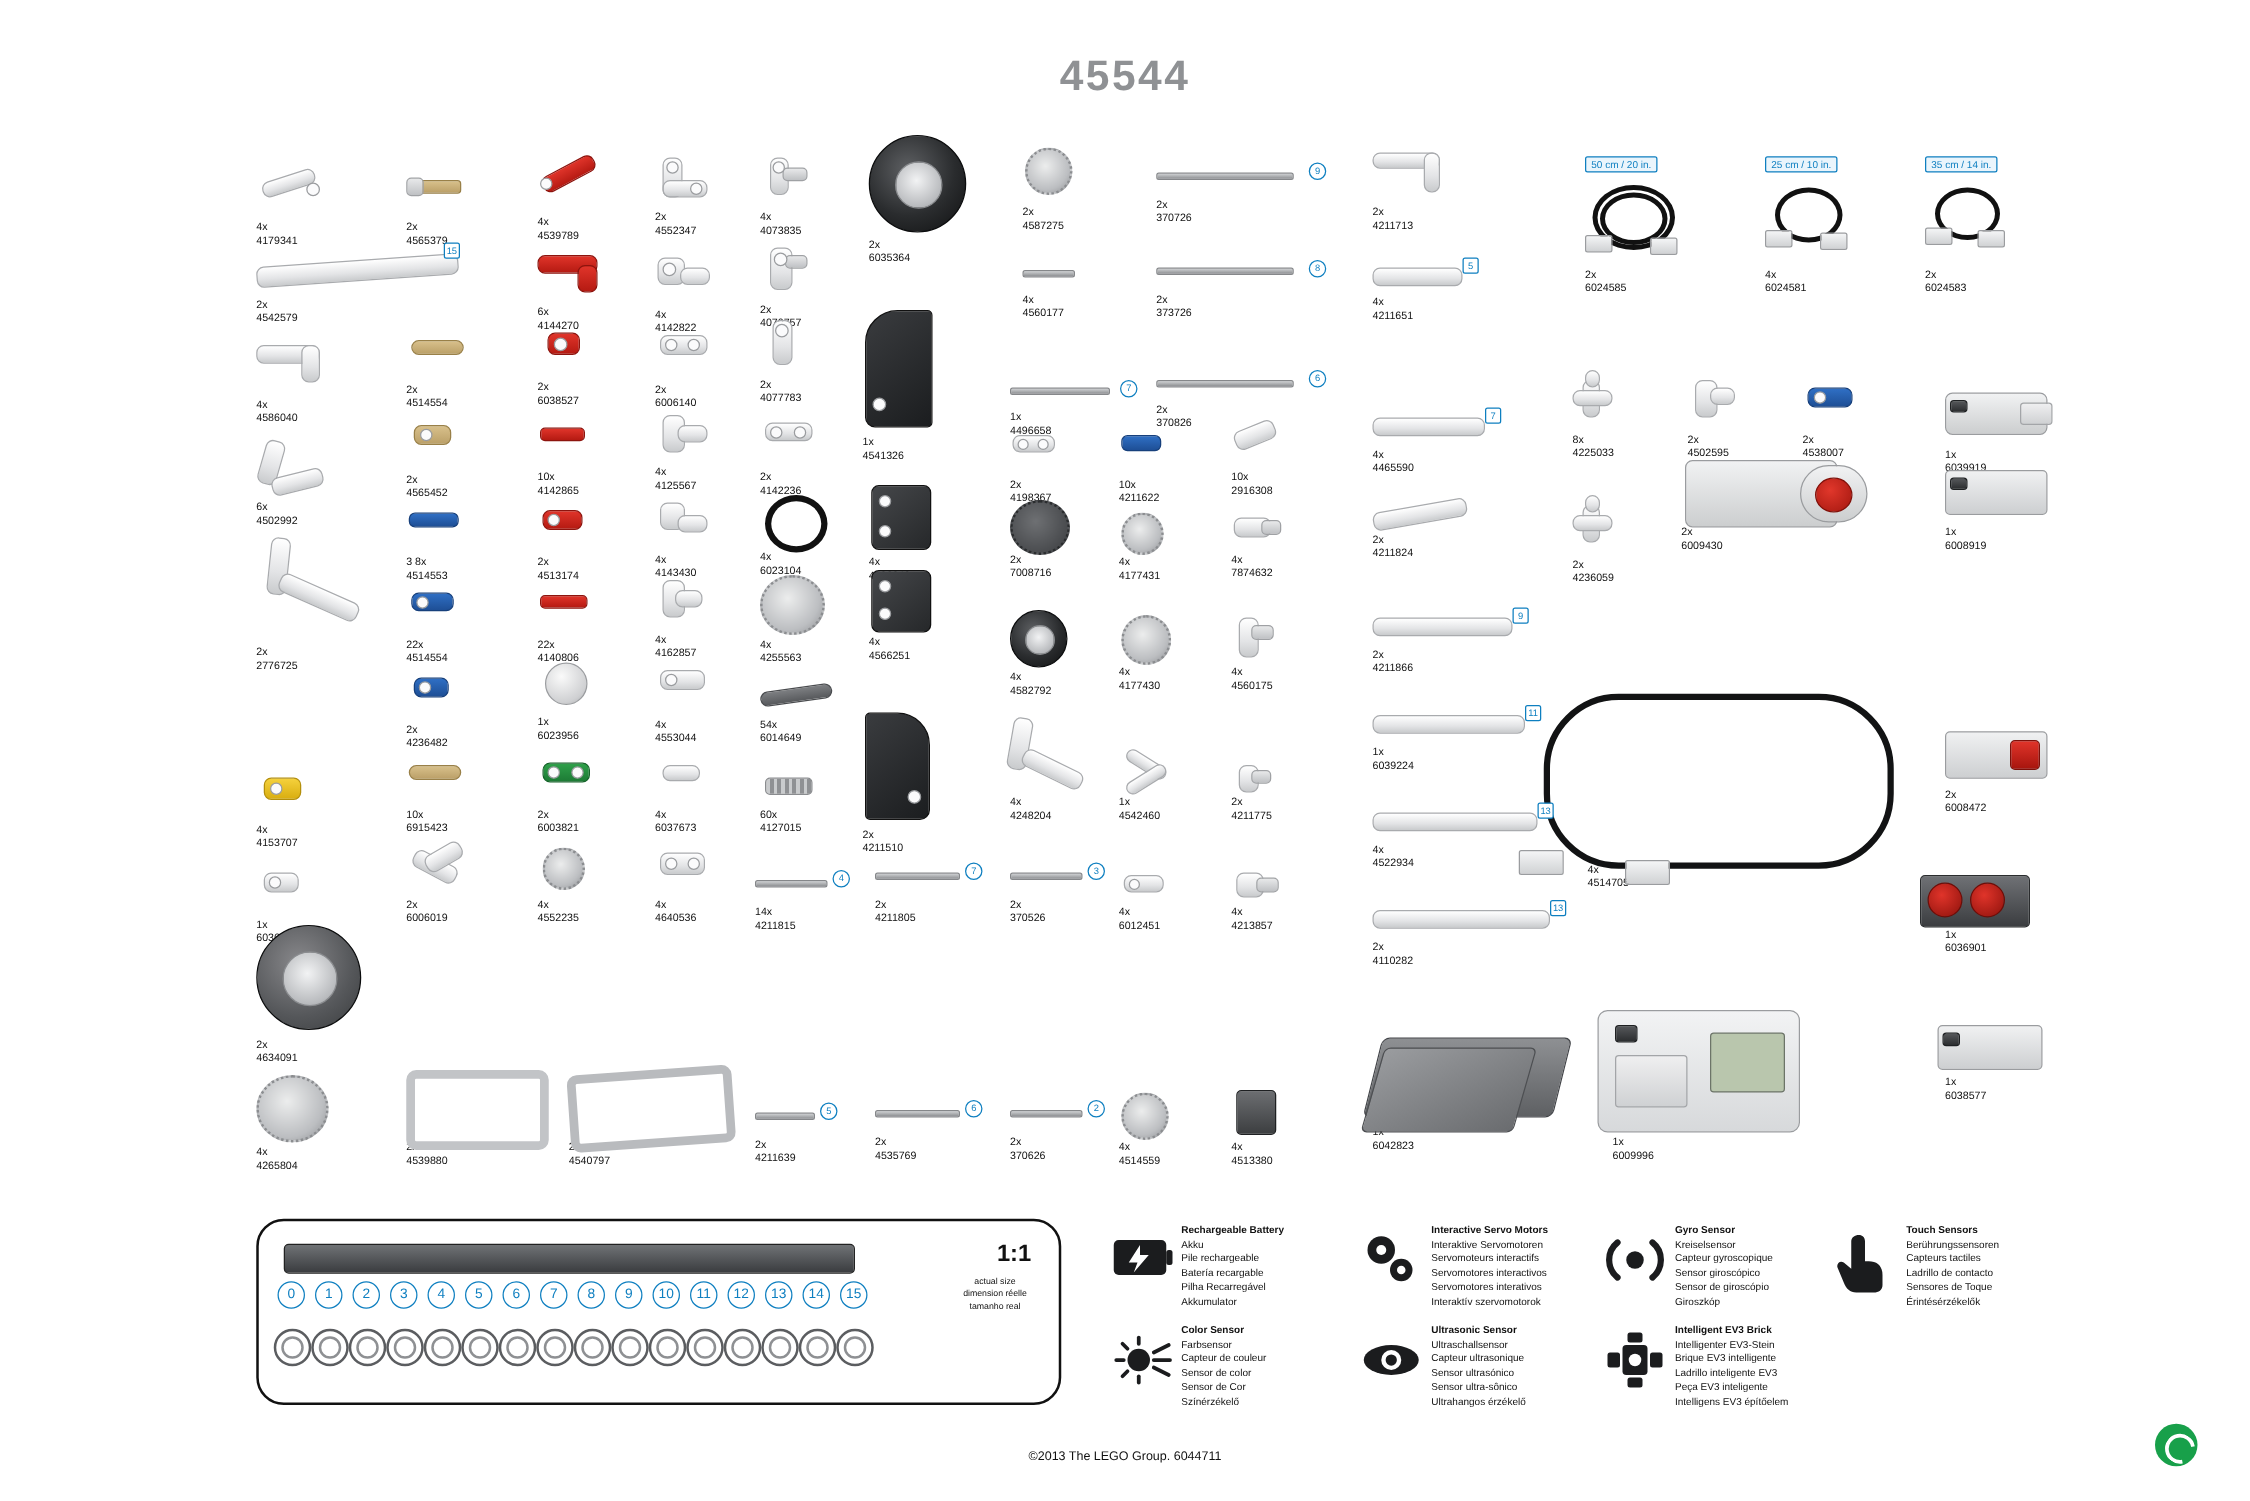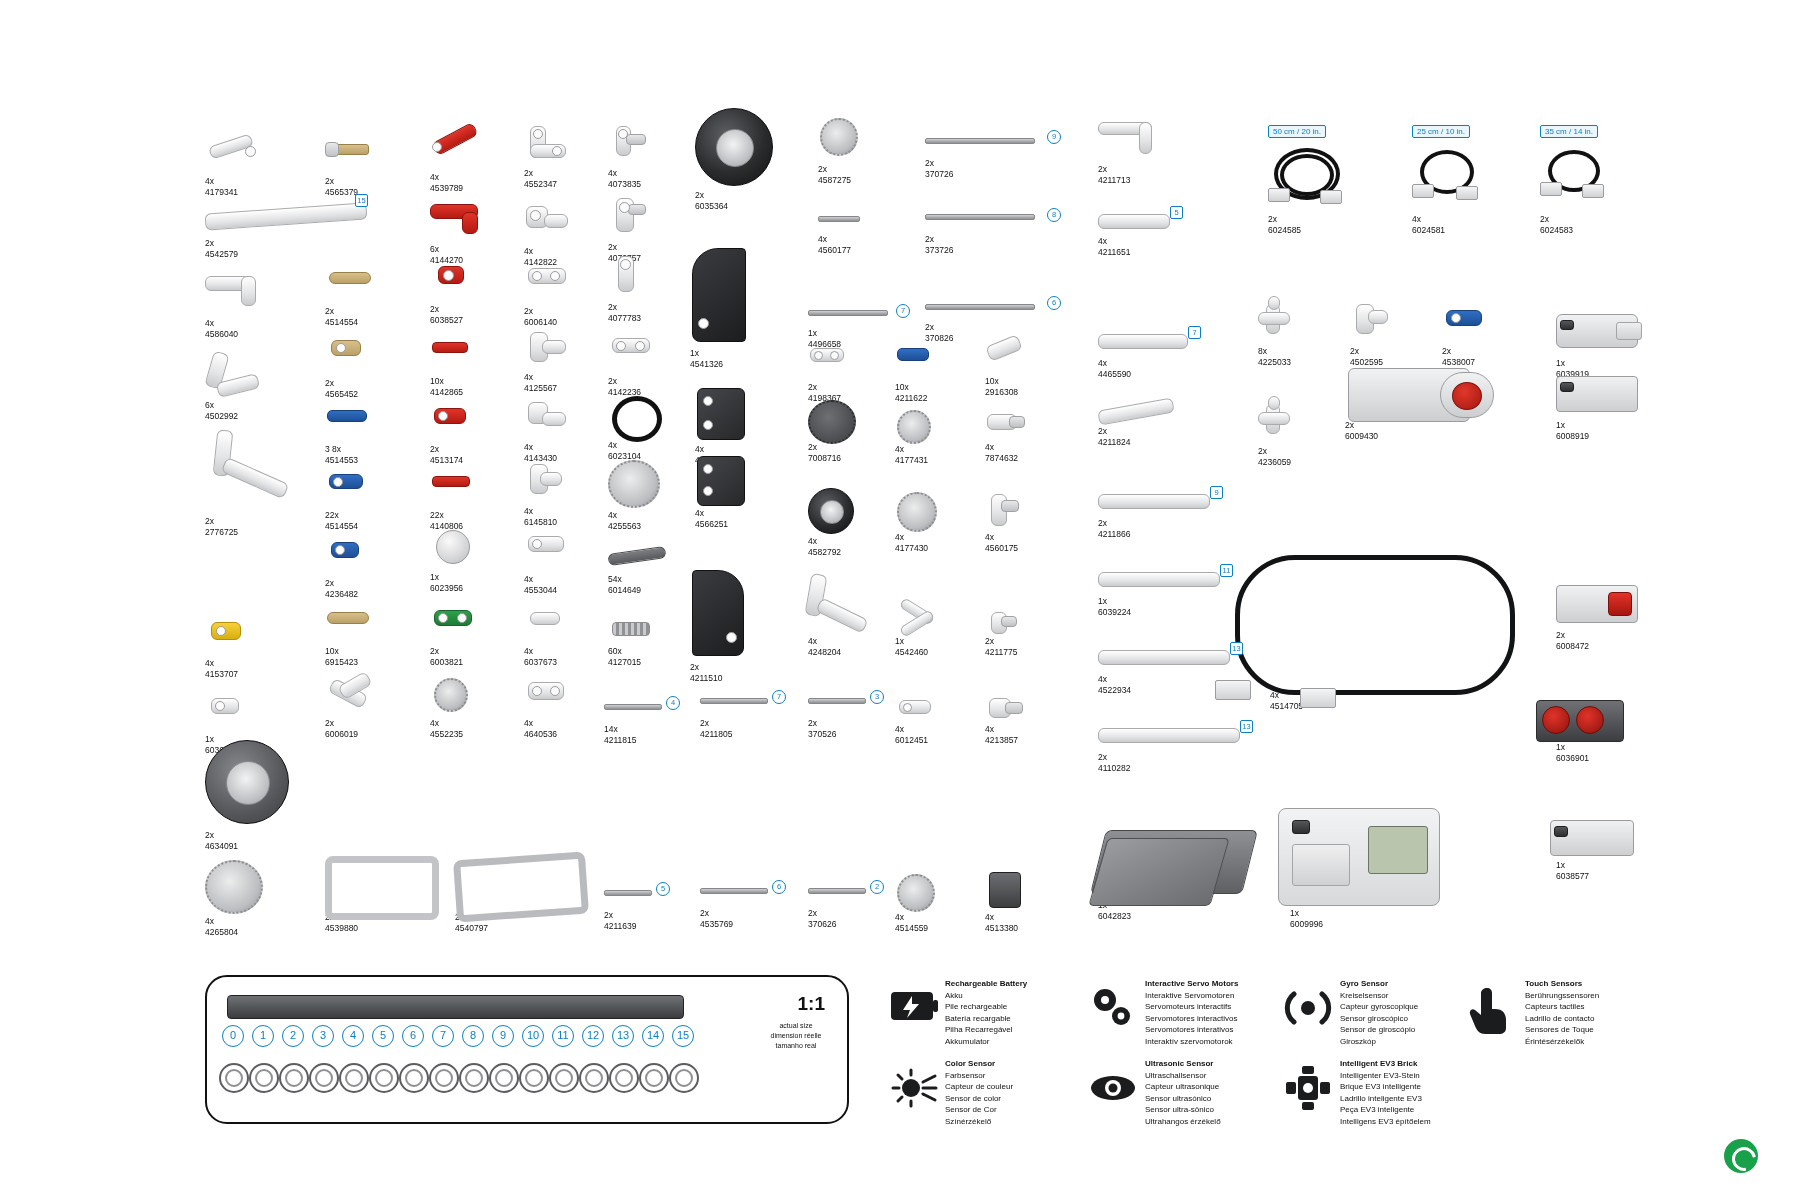--- a/index.html
+++ b/index.html
@@ -185,20 +185,21 @@
   #recycle:after{
     content:"";position:absolute;left:8px;top:8px;width:18px;height:18px;border-radius:50%;
     border:3px solid #fff;border-right-color:transparent;transform:rotate(35deg);
   }
 </style>
 </head>
 <body>
 
 <div class="page">
 
+  <div id="set-title">45544</div>
 
   <div class="part" style="left:205px;top:130px;">
     <div class="art">
       <div class="beam" style="left:4px;top:10px;width:42px;height:11px;transform:rotate(-18deg);"></div>
       <div class="hole" style="left:40px;top:16px;width:9px;height:9px;"></div>
     </div>
     <div class="qty">4x</div>
     <div class="pid">4179341</div>
   </div>
 
@@ -694,21 +695,21 @@
     <div class="qty">22x</div>
     <div class="pid">4140806</div>
   </div>
 
   <div class="part" style="left:524px;top:460px;">
     <div class="art">
       <div class="beam" style="left:6px;top:4px;width:16px;height:28px;"></div>
       <div class="beam" style="left:16px;top:12px;width:20px;height:12px;"></div>
     </div>
     <div class="qty">4x</div>
-    <div class="pid">6145810</div>
+    <div class="pid">4162857</div>
   </div>
 
   <div class="part" style="left:608px;top:460px;">
     <div class="art" style="height:50px;">
       <div class="gear" style="left:0;top:0;width:48px;height:44px;"></div>
     </div>
     <div class="qty">4x</div>
     <div class="pid">4255563</div>
   </div>
 
@@ -1288,14 +1289,15 @@
     <div class="legend-text">
       <div><b>Touch Sensors</b></div>
       <div>Berührungssensoren</div>
       <div>Capteurs tactiles</div>
       <div>Ladrillo de contacto</div>
       <div>Sensores de Toque</div>
       <div>Érintésérzékelők</div>
     </div>
   </div>
 
+  <div id="copyright">©2013 The LEGO Group. 6044711</div>
   <div id="recycle"></div>
 </div>
 
 </body></html>

